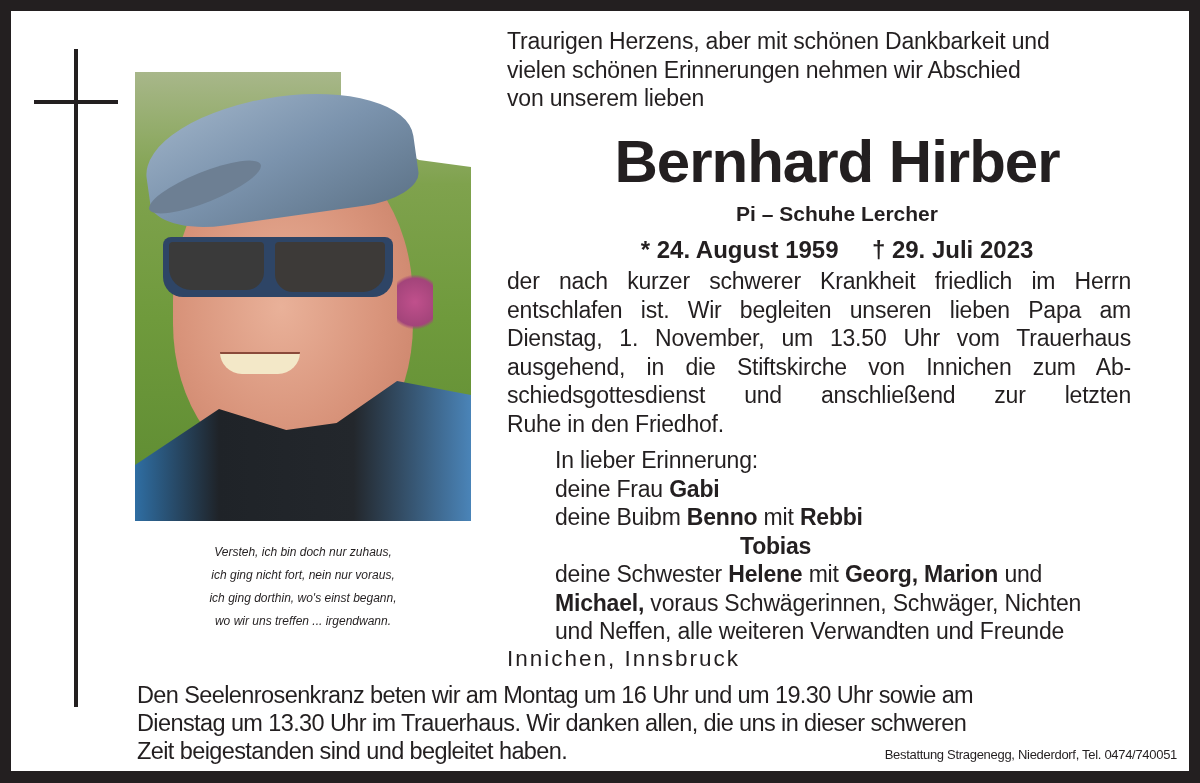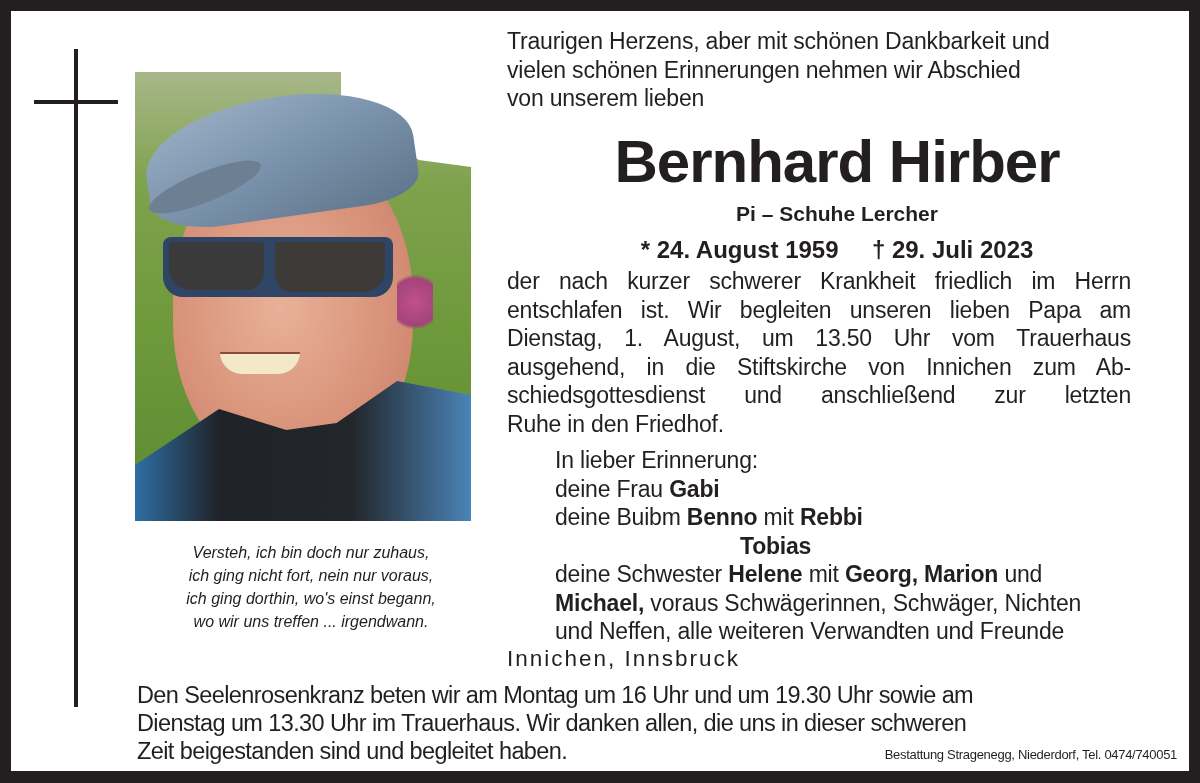--- a/index.html
+++ b/index.html
@@ -44,22 +44,22 @@
   .photo .lens-r { position: absolute; left: 140px; top: 170px; width: 110px; height: 50px; background: #3d3a38; border-radius: 4px 4px 22px 18px; }
   .photo .jacket {
     position: absolute; left: 0; bottom: 0; width: 336px; height: 140px;
     background: linear-gradient(90deg, #2f6ea3 0%, #1f2328 25%, #23272c 65%, #4a84b8 100%);
     clip-path: polygon(0 60%, 25% 20%, 45% 35%, 60% 30%, 78% 0, 100% 10%, 100% 100%, 0 100%);
   }
   .photo .flower { position: absolute; left: 262px; top: 195px; width: 36px; height: 70px; background: radial-gradient(circle, #c0508c 0%, #a3447a 60%, transparent 70%); }
   .photo .smile { position: absolute; left: 85px; top: 280px; width: 80px; height: 20px; background: #f3e8c8; border-radius: 0 0 40px 40px; border-top: 2px solid #8a4a3a; }
 
   .poem {
-    position: absolute; left: 132px; top: 530px; width: 336px;
-    text-align: center; font-style: italic; font-size: 16px; line-height: 23px;
+    position: absolute; left: 124px; top: 530px; width: 336px;
+    text-align: center; font-style: italic; font-size: 12px; line-height: 23px;
   }
   .poem div { white-space: nowrap; }
 
   .col {
     position: absolute; left: 496px; width: 640px;
     font-size: 23px; line-height: 28.5px; letter-spacing: -0.2px;
   }
   .intro { top: 16px; }
   .intro div { white-space: nowrap; }
   .name {
@@ -126,21 +126,21 @@
     <div>von unserem lieben</div>
   </div>
 
   <div class="name">Bernhard Hirber</div>
   <div class="business">Pi – Schuhe Lercher</div>
   <div class="dates"><span>* 24. August 1959</span>     <span>† 29. Juli 2023</span></div>
 
   <div class="col main">
     <div class="just">der nach kurzer schwerer Krankheit friedlich im Herrn</div>
     <div class="just">entschlafen ist. Wir begleiten unseren lieben Papa am</div>
-    <div class="just">Dienstag, 1. August, um 13.50 Uhr vom Trauerhaus</div>
+    <div class="just">Dienstag, 1. November, um 13.50 Uhr vom Trauerhaus</div>
     <div class="just">ausgehend, in die Stiftskirche von Innichen zum Ab-</div>
     <div class="just">schiedsgottesdienst und anschließend zur letzten</div>
     <div>Ruhe in den Friedhof.</div>
   </div>
 
   <div class="col family">
     <div>In lieber Erinnerung:</div>
     <div><span>deine Frau </span><b>Gabi</b></div>
     <div><span>deine Buibm </span><b>Benno</b><span> mit </span><b>Rebbi</b></div>
     <div class="indent"><b>Tobias</b></div>

